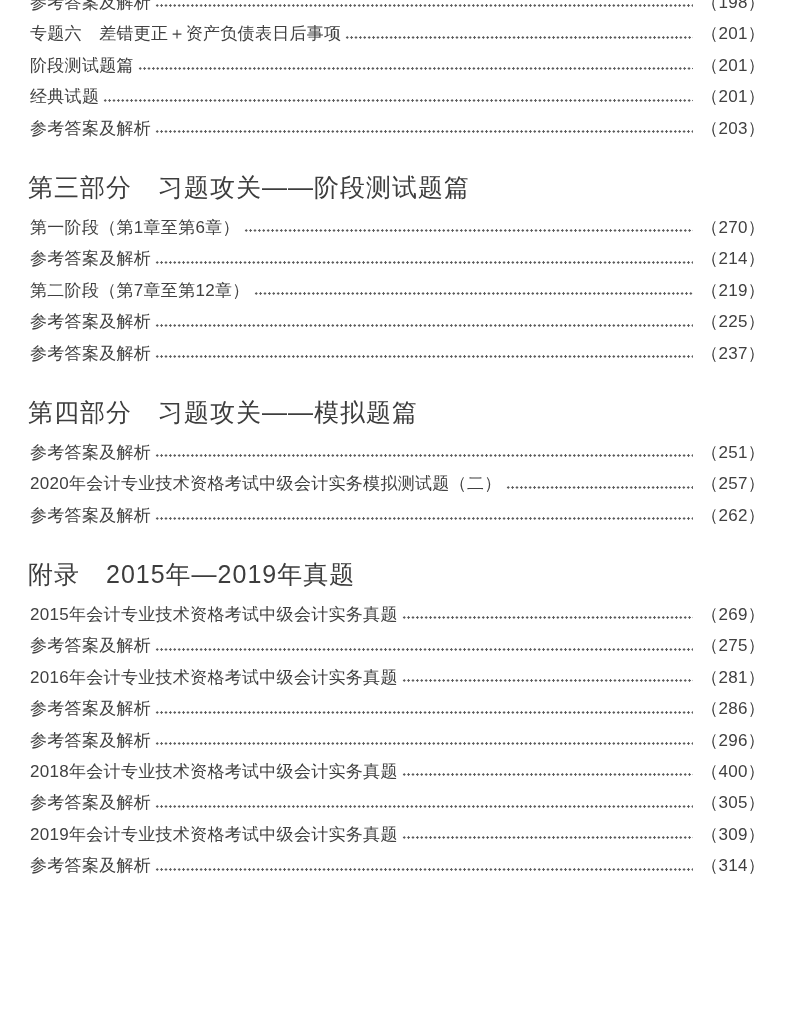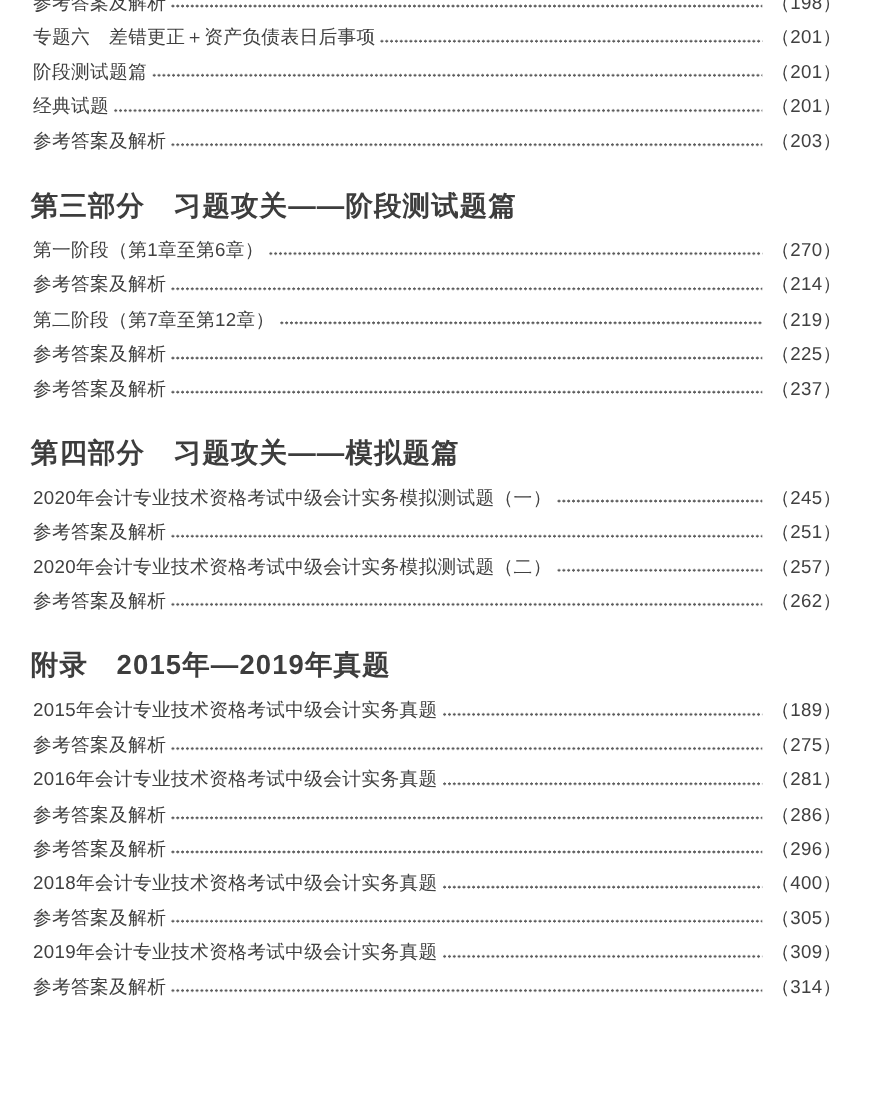--- a/index.html
+++ b/index.html
@@ -47,21 +47,21 @@
     min-width: 12px;
   }
   .toc-page {
     white-space: nowrap;
     flex: 0 0 auto;
     text-align: right;
   }
   .section-heading {
     font-size: 25px;
     line-height: 34px;
-    font-weight: 700;
+    font-weight: 400;
     color: var(--heading, #3d3d3d);
     letter-spacing: 1px;
     margin: 26px 0 8px -2px;
   }
 </style>
 </head>
 <body>
 
 <div class="page">
   <div id="toc-root">
@@ -111,44 +111,39 @@
     <span class="toc-leader"></span>
     <span class="toc-page">（225）</span>
   </div>
       <div class="toc-row">
     <span class="toc-title">参考答案及解析</span>
     <span class="toc-leader"></span>
     <span class="toc-page">（237）</span>
   </div>
       <h2 class="section-heading">第四部分　习题攻关——模拟题篇</h2>
       <div class="toc-row">
-    <span class="toc-title">2020年会计专业技术资格考试中级会计实务模拟测试题（一）</span>
-    <span class="toc-leader"></span>
-    <span class="toc-page">（245）</span>
-  </div>
-      <div class="toc-row">
     <span class="toc-title">参考答案及解析</span>
     <span class="toc-leader"></span>
     <span class="toc-page">（251）</span>
   </div>
       <div class="toc-row">
     <span class="toc-title">2020年会计专业技术资格考试中级会计实务模拟测试题（二）</span>
     <span class="toc-leader"></span>
     <span class="toc-page">（257）</span>
   </div>
       <div class="toc-row">
     <span class="toc-title">参考答案及解析</span>
     <span class="toc-leader"></span>
     <span class="toc-page">（262）</span>
   </div>
       <h2 class="section-heading">附录　2015年—2019年真题</h2>
       <div class="toc-row">
     <span class="toc-title">2015年会计专业技术资格考试中级会计实务真题</span>
     <span class="toc-leader"></span>
-    <span class="toc-page">（189）</span>
+    <span class="toc-page">（269）</span>
   </div>
       <div class="toc-row">
     <span class="toc-title">参考答案及解析</span>
     <span class="toc-leader"></span>
     <span class="toc-page">（275）</span>
   </div>
       <div class="toc-row">
     <span class="toc-title">2016年会计专业技术资格考试中级会计实务真题</span>
     <span class="toc-leader"></span>
     <span class="toc-page">（281）</span>

